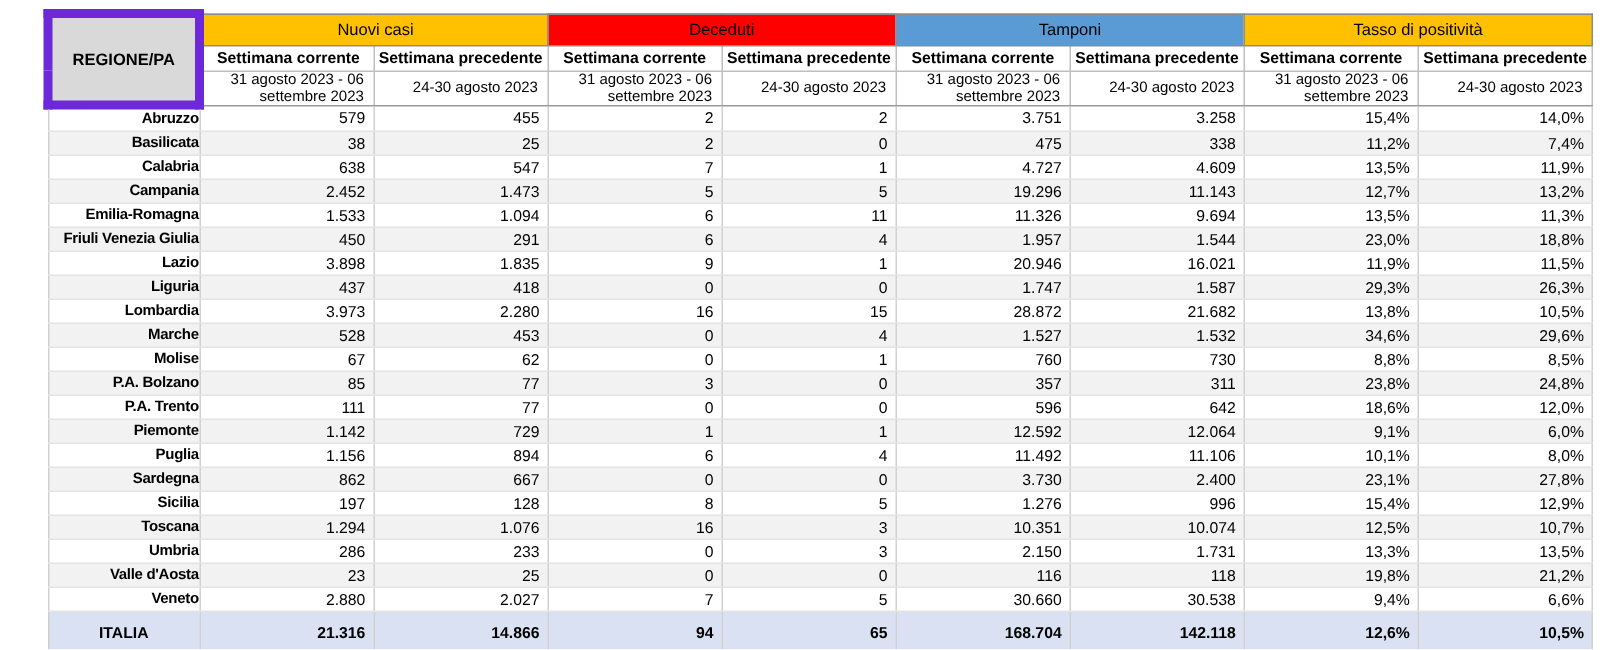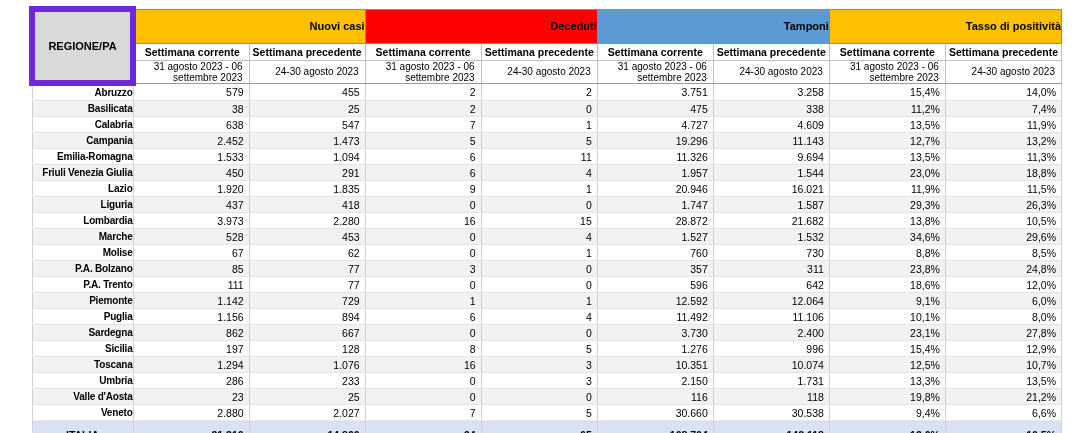--- a/index.html
+++ b/index.html
@@ -29,24 +29,24 @@
   th, td { box-sizing: border-box; }
   th.region-head {
     background: var(--region-head-bg, #D9D9D9);
     font-weight: bold;
     font-size: 11px;
     text-align: center;
     vertical-align: middle;
     border: 6px solid #6d28d9;
   }
   th.group-head {
-    height: 34px;
-    font-weight: bold;
+    height: 21px;
+    font-weight: normal;
     font-size: 11px;
-    text-align: right;
+    text-align: center;
     vertical-align: middle;
     color: #000;
     border: 1px solid #8c8c8c;
     padding: 0;
   }
   tr.week-row th {
     height: 17px;
     font-weight: bold;
     font-size: 10.5px;
     text-align: center;
@@ -215,21 +215,21 @@
           <td class="num-cell">291</td>
           <td class="num-cell">6</td>
           <td class="num-cell">4</td>
           <td class="num-cell">1.957</td>
           <td class="num-cell">1.544</td>
           <td class="num-cell">23,0%</td>
           <td class="num-cell">18,8%</td>
         </tr>
         <tr class="data-row">
           <td class="region-cell">Lazio</td>
-          <td class="num-cell">1.920</td>
+          <td class="num-cell">3.898</td>
           <td class="num-cell">1.835</td>
           <td class="num-cell">9</td>
           <td class="num-cell">1</td>
           <td class="num-cell">20.946</td>
           <td class="num-cell">16.021</td>
           <td class="num-cell">11,9%</td>
           <td class="num-cell">11,5%</td>
         </tr>
         <tr class="data-row stripe">
           <td class="region-cell">Liguria</td>

